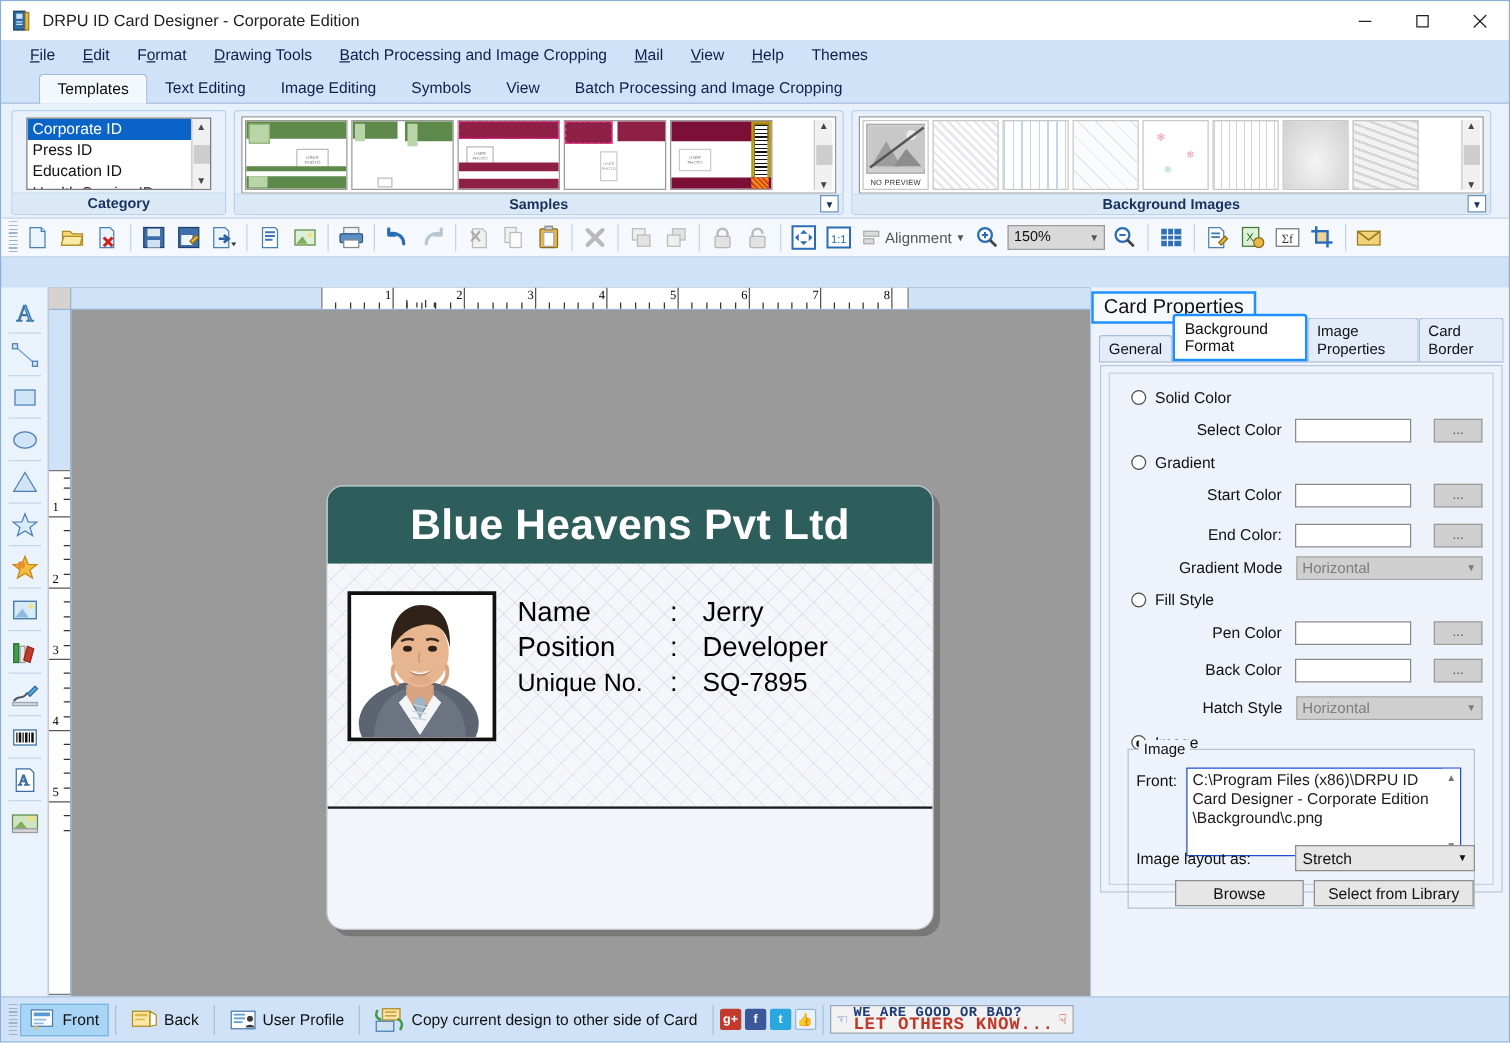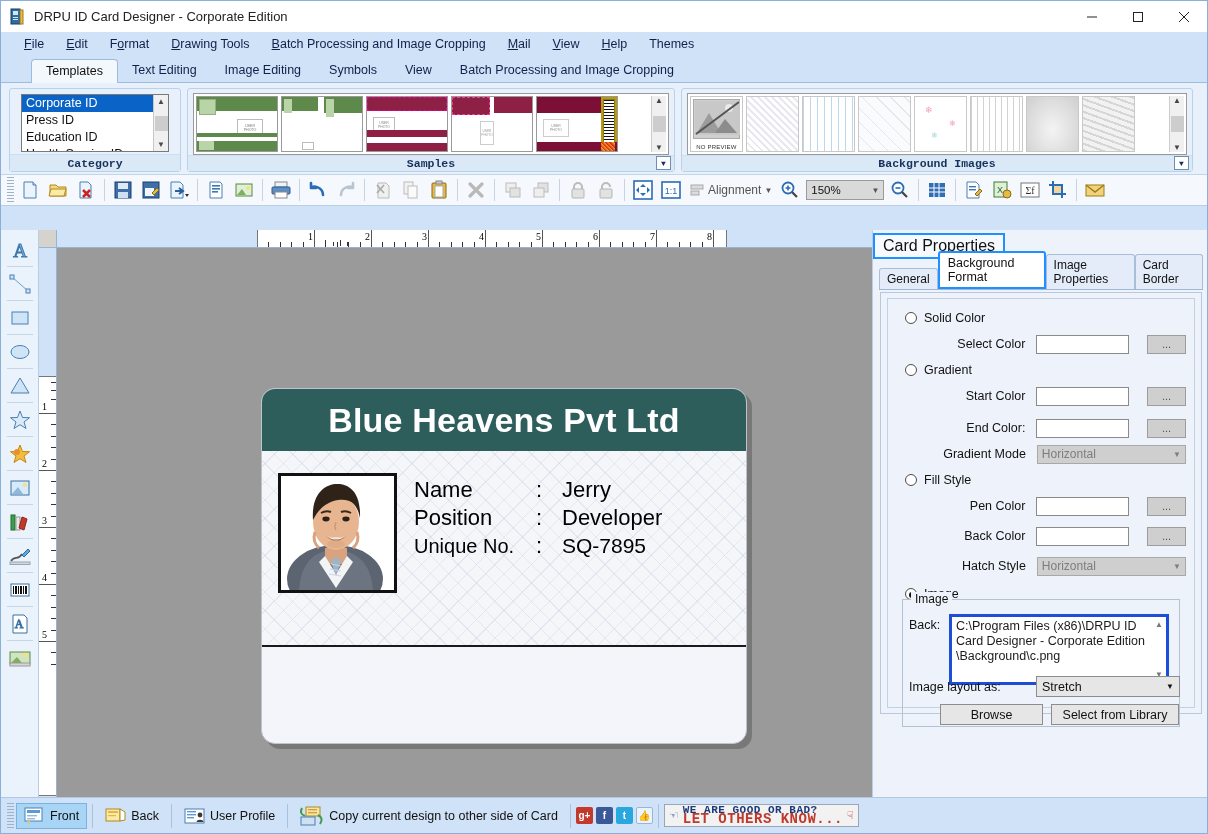--- a/index.html
+++ b/index.html
@@ -34,21 +34,21 @@
               border-radius:4px 4px 0 0; color:#111; position:relative; top:1px; }
 
   
   .ribbon { height:92px; background:#e8f1fb; border-top:1px solid #9dbbdd;
             display:flex; align-items:flex-start; padding:5px 6px 0 8px; gap:6px; }
   .rgroup { background:#e8f1fb; border:1px solid #b9d2ea; border-radius:3px;
             height:84px; display:flex; flex-direction:column; }
   .rgroup .gbody { flex:1; display:flex; align-items:flex-start; padding:4px 5px 0 5px; }
   .rgroup .glabel { height:17px; text-align:center; font-size:11.5px; font-weight:bold;
                     color:#16325c; background:#dbe9f7; border-top:1px solid #cbdff2;
-                    display:flex; align-items:center; justify-content:center; position:relative;font-family:Liberation Mono, monospace;}
+                    display:flex; align-items:center; justify-content:center; position:relative;}
 
   .cat-list { width:148px; height:58px; background:#fff; border:1px solid #7a7a7a;
               font-size:12.5px; overflow:hidden; position:relative; }
   .cat-list .ci { padding:1px 4px; line-height:15px; }
   .cat-list .ci.sel { background:#0a64c8; color:#fff; }
   .vsb { position:absolute; right:0; top:0; width:15px; height:100%;
          background:#f0f0f0; border-left:1px solid #c7c7c7;
          display:flex; flex-direction:column; justify-content:space-between; align-items:center; }
   .vsb .arw { font-size:8px; color:#4a4a4a; height:13px; display:flex; align-items:center;}
   .vsb .thumb { width:13px; height:15px; background:#cdcdcd; }
@@ -149,21 +149,21 @@
   .tfield.dis { background:#cfcfcf; border:1px solid #a8a8a8; color:#7d7d7d;
                 display:flex; align-items:center; justify-content:space-between;
                 padding:0 4px; font-size:12px; }
   .dots { width:42px; height:19px; background:#cfcfcf; border:1px solid #9c9c9c;
           font-size:11px; color:#555; display:flex; align-items:center; justify-content:center; }
   .grpimg { position:absolute; left:14px; top:300px; right:14px; height:128px;
             border:1px solid #b3c3d4; }
   .grpimg .cap { position:absolute; left:8px; top:-8px; background:#eef3fb;
                  padding:0 4px; font-size:12px; color:#111; }
   .pathbox { position:absolute; left:46px; top:14px; right:10px; height:71px;
-             background:#fff; border:3px solid #1d4ed8; font-size:12.5px;
+             background:#fff; border:1px solid #1d4ed8; font-size:12.5px;
              color:#1b1b1b; padding:2px 4px; line-height:15px; }
   .pathsb { position:absolute; right:0; top:0; bottom:0; width:14px; background:#fff;
             display:flex; flex-direction:column; justify-content:space-between;
             align-items:center; font-size:8px; color:#777; }
   .btn { height:21px; background:#e6e6e6; border:1px solid #8d8d8d; font-size:12.5px;
          display:flex; align-items:center; justify-content:center; color:#111; }
 
   
   .status { position:absolute; left:0; right:0; bottom:0; height:36px; background:#cfe2f7;
             border-top:1px solid #b1c8e0; display:flex; align-items:center; padding-left:6px; }
@@ -895,21 +895,21 @@
             </span>
           </div>
 
           <div class="row" style="padding-left:17px;margin-top:2px">
             <span class="radio on"></span>
             <span class="rlabel">Image</span>
           </div>
 
           <div class="grpimg">
             <span class="cap">Image</span>
-            <span style="position:absolute;left:6px;top:18px;font-size:12.5px">Back:</span>
+            <span style="position:absolute;left:6px;top:18px;font-size:12.5px">Front:</span>
             <div class="pathbox">
               <span>C:\Program Files (x86)\DRPU ID Card Designer - Corporate Edition \Background\c.png</span>
               <div class="pathsb">
                 <span>▲</span>
                 <span>▼</span>
               </div>
             </div>
             <span style="position:absolute;left:6px;top:80px;font-size:12.5px">Image layout as:</span>
             <div style="position:absolute;left:133px;top:76px;width:144px;height:21px;background:#e6e6e6;border:1px solid #8d8d8d;display:flex;align-items:center;justify-content:space-between;padding:0 5px;font-size:12.5px">
               <span>Stretch</span>

